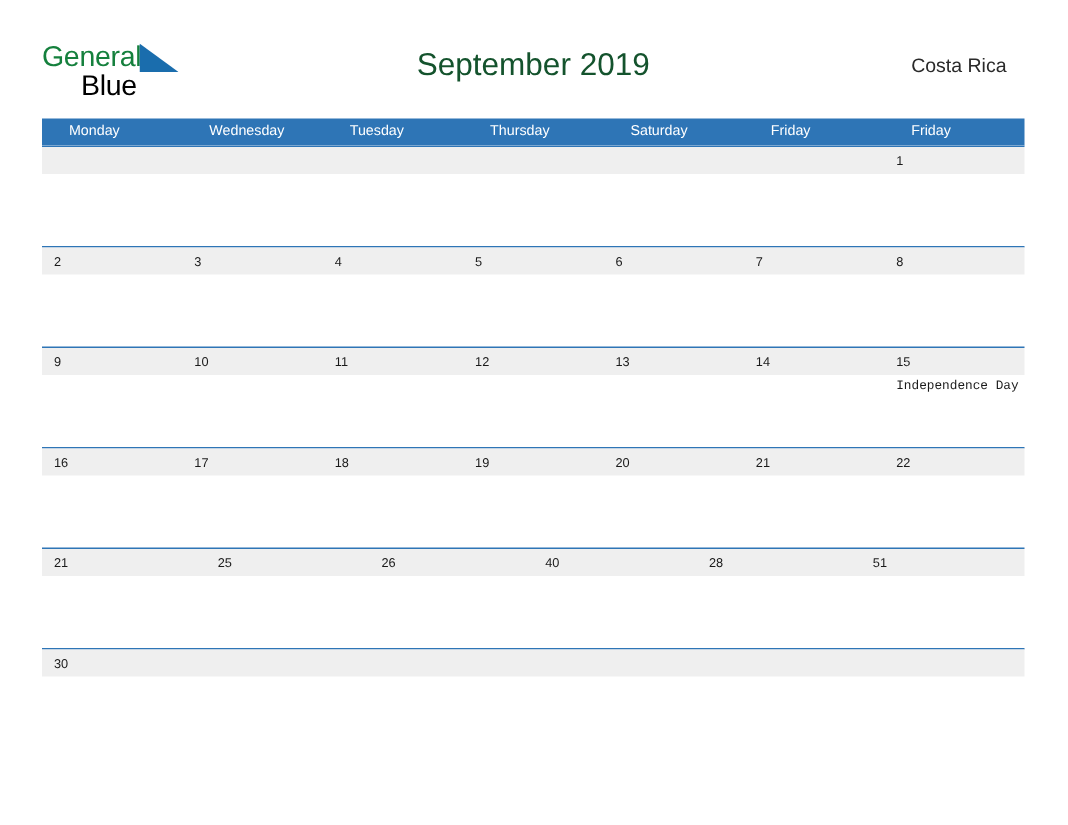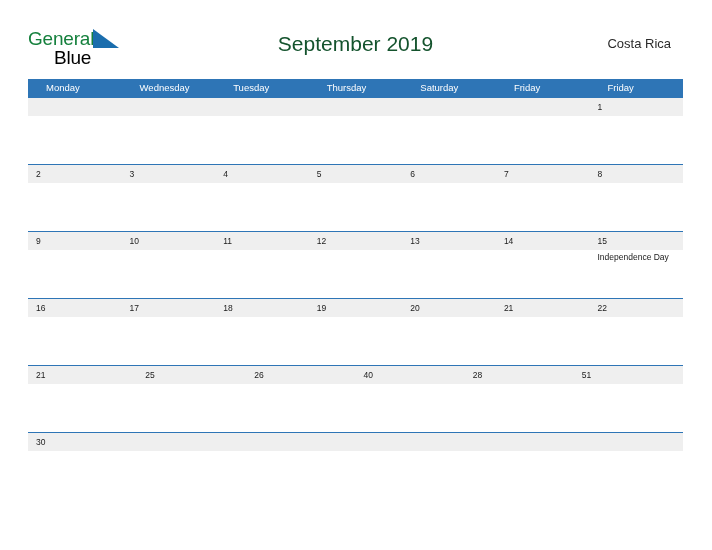--- a/index.html
+++ b/index.html
@@ -148,20 +148,21 @@
     font-size: 8.5px;
     line-height: 18px;
     color: #1a1a1a;
     white-space: nowrap;
   }
 
   .events-layer {
     display: flex;
     width: 100%;
     height: 36px;
+    font-family: Liberation Mono, monospace;
   }
   .event-cell {
     flex: 1 1 0;
     min-width: 0;
     padding-left: 8px;
     padding-top: 2px;
     box-sizing: border-box;
   }
   .event-text {
     font-size: 8.5px;

